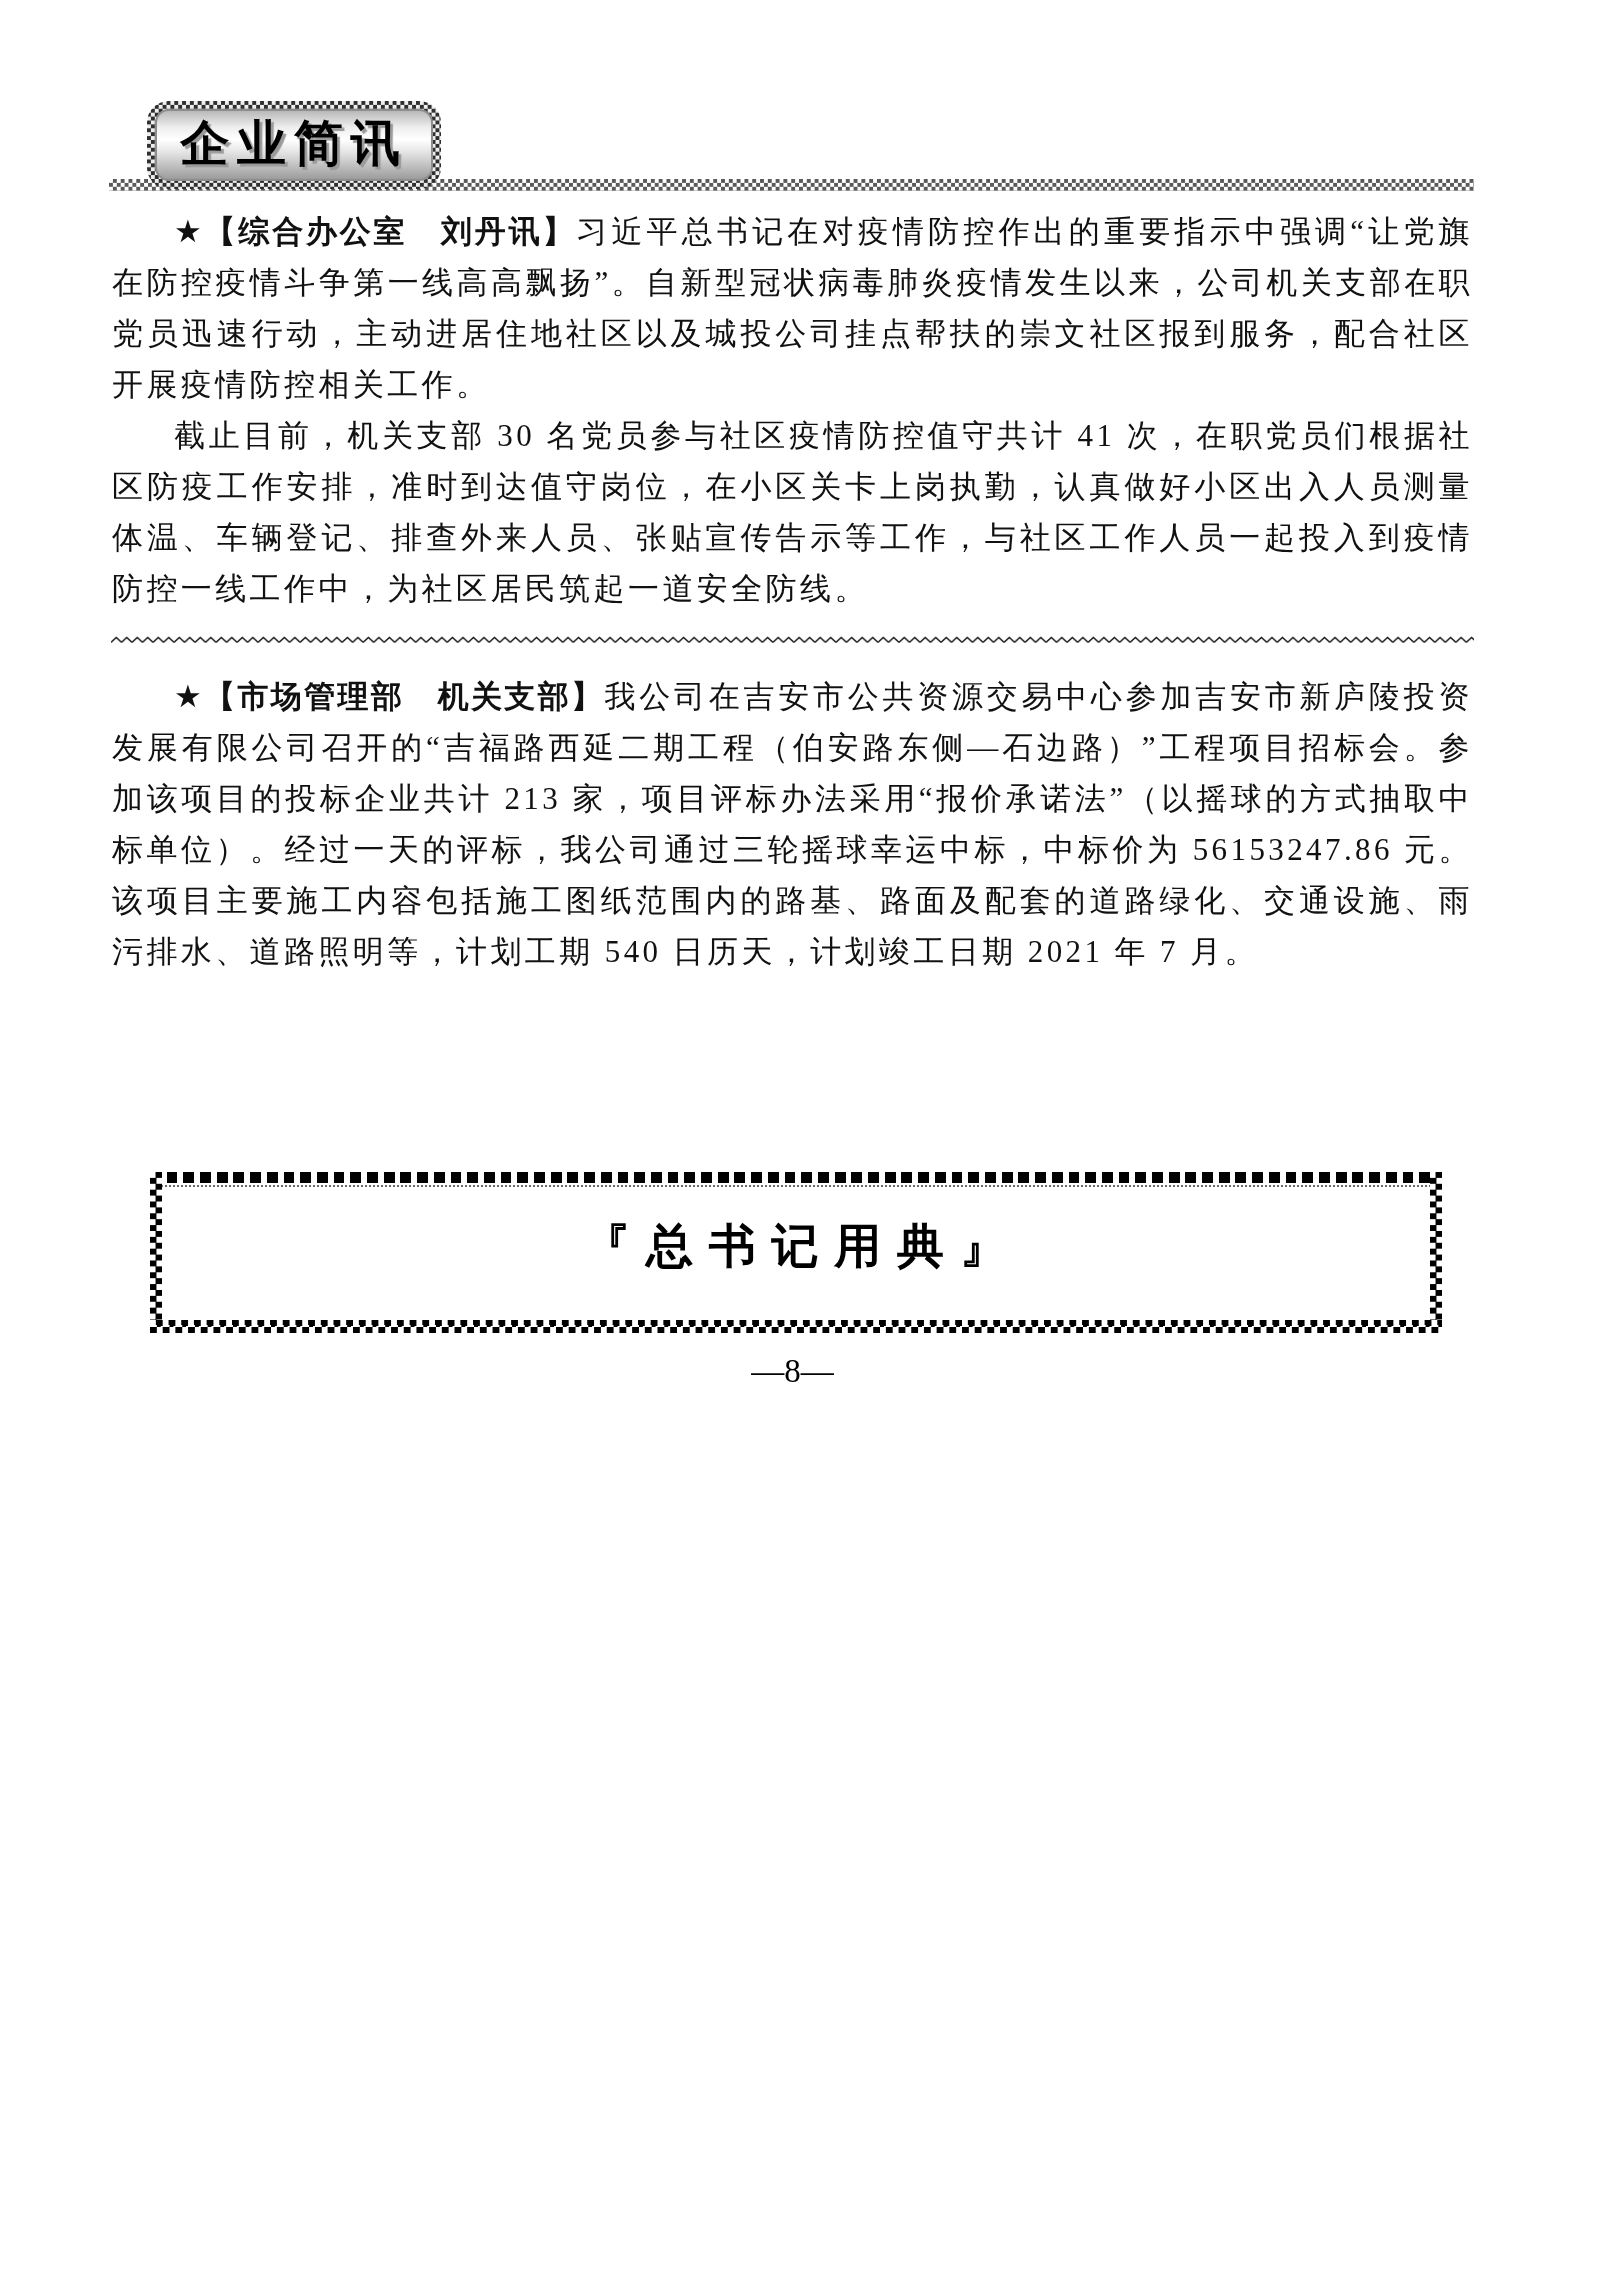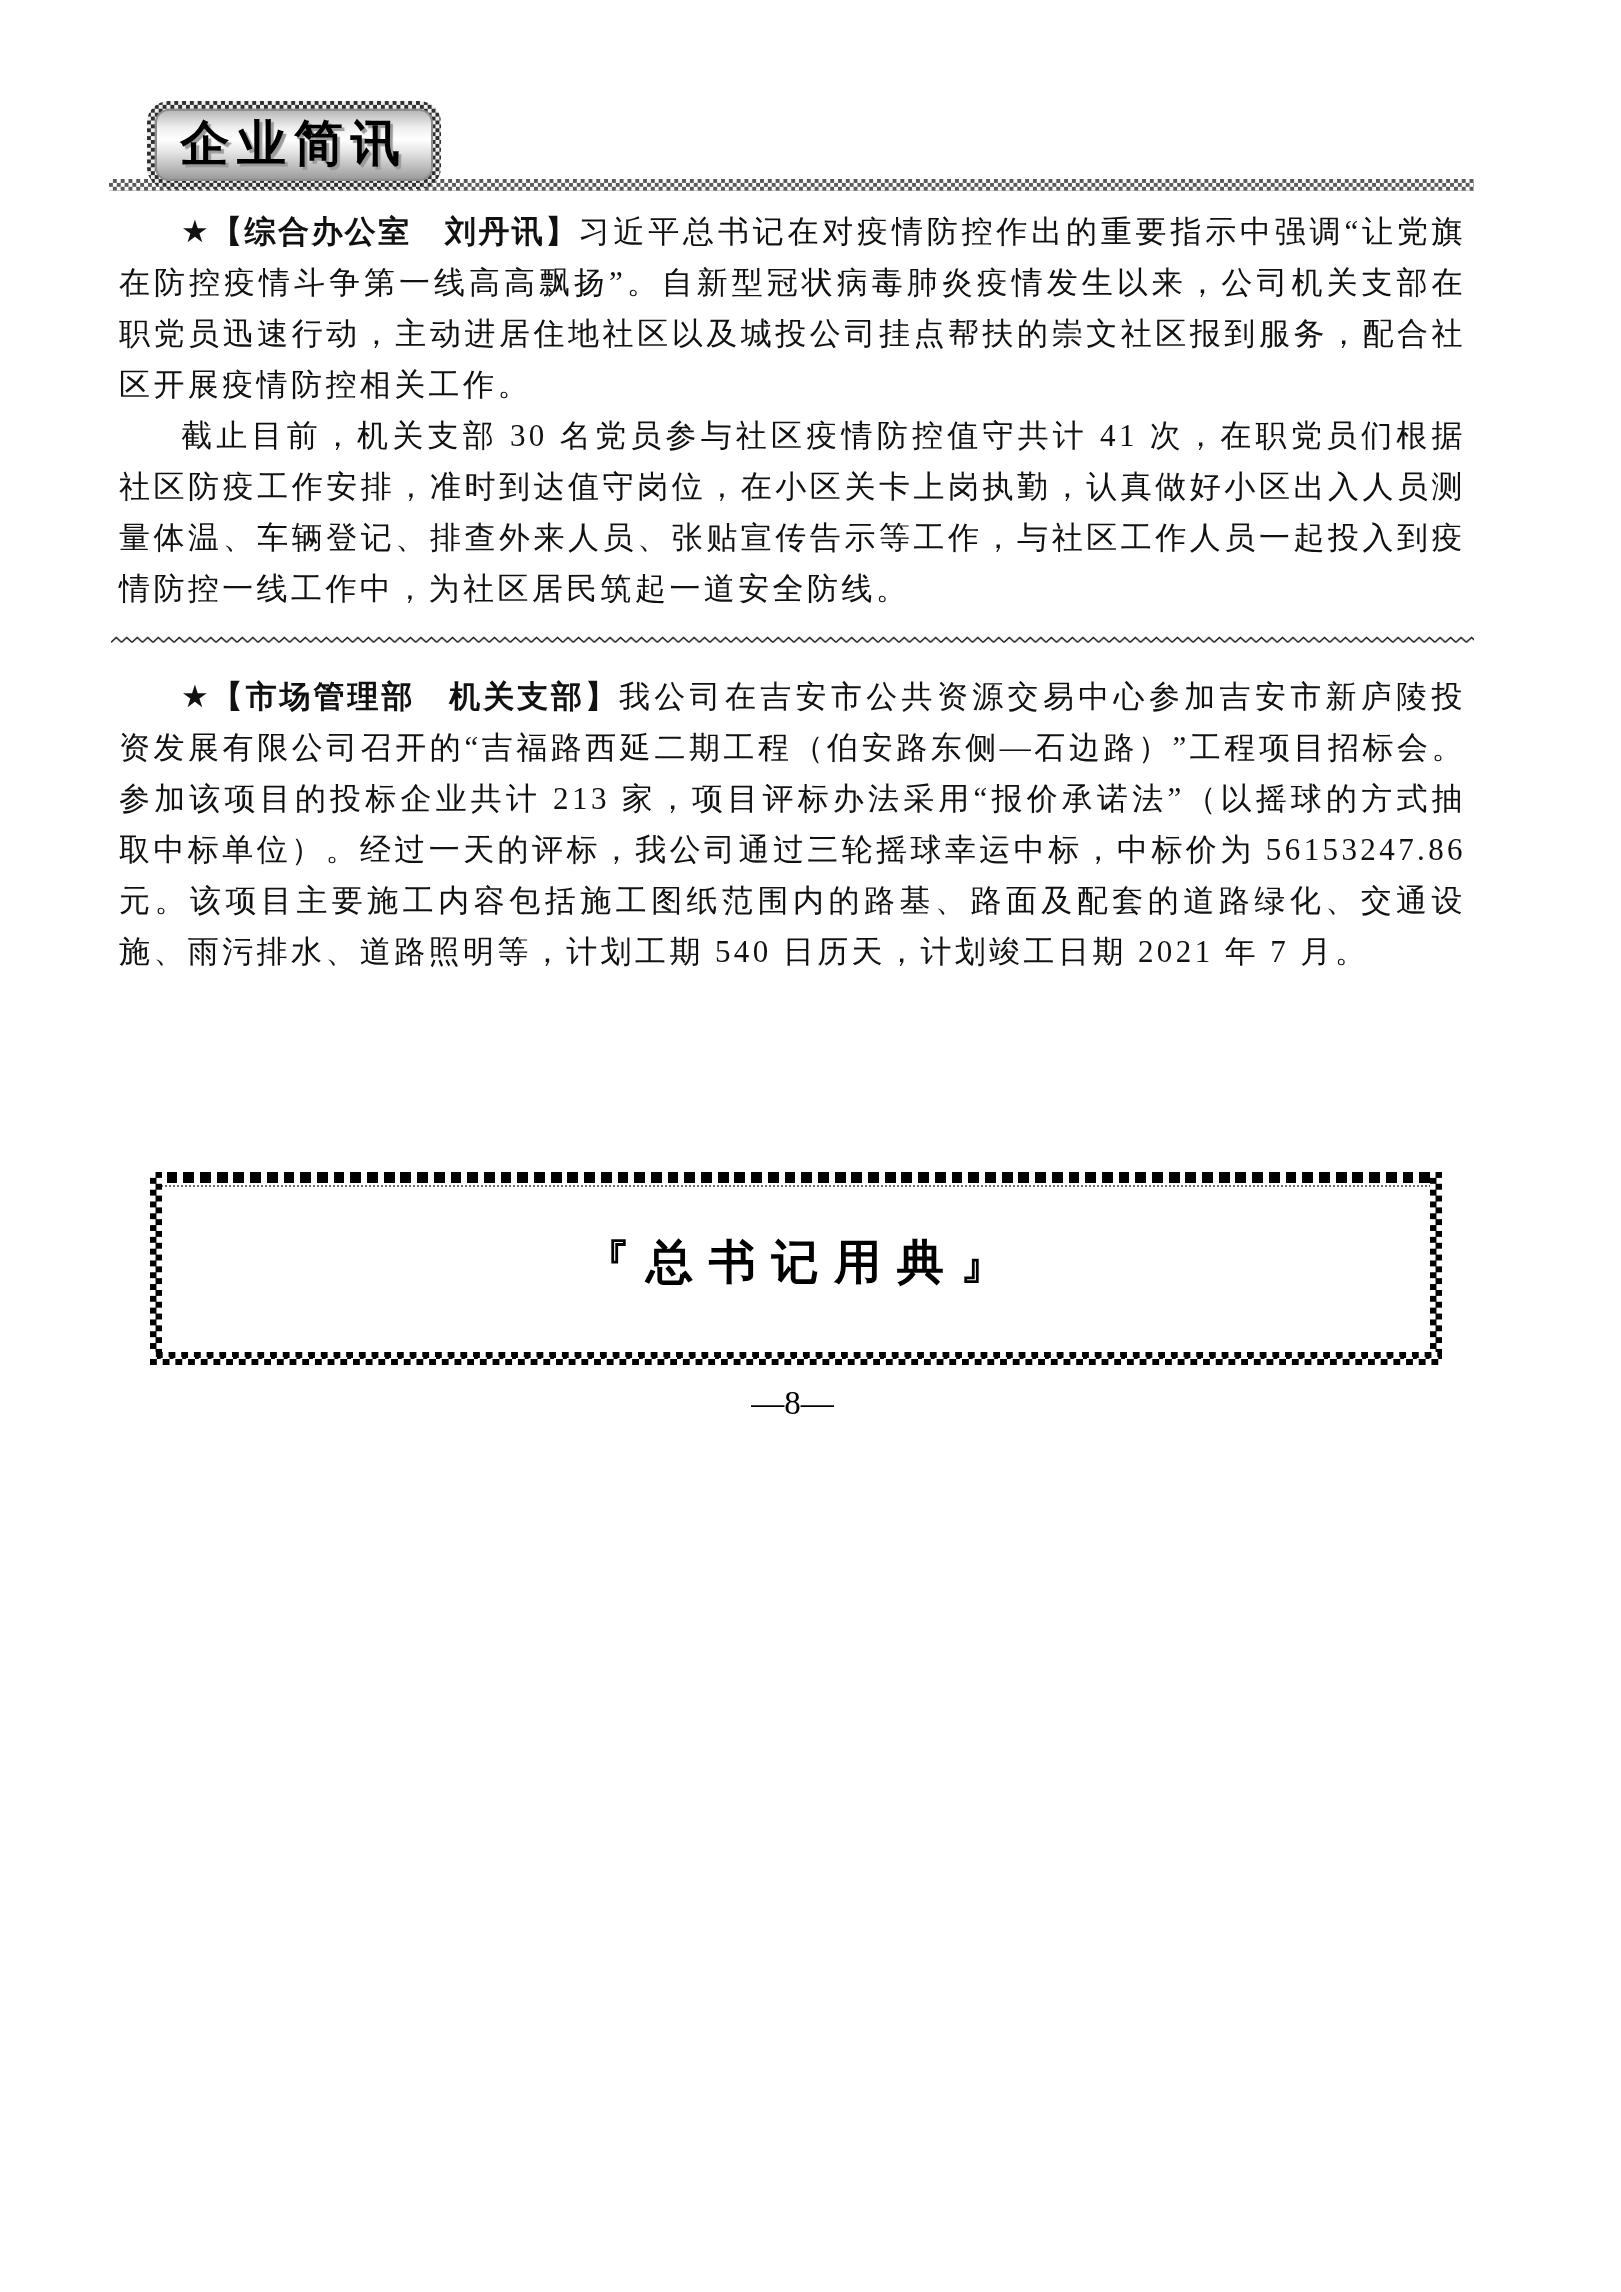--- a/index.html
+++ b/index.html
@@ -42,21 +42,21 @@
     font-size: 49px;
     line-height: 57px;
     letter-spacing: 7.8px;
     color: #000;
     text-shadow: 2.9px 2.9px 1px #9a9a9a;
     white-space: nowrap;
   }
 
   
   .content { padding: 0 112px 0 111px; }
-  .article { margin: 8px; }
+  .article { margin: 1px; }
   .article-first { margin-top: 13.7px; }
   .para {
     margin: 0;
     font-size: 31px;
     line-height: 51px;
     letter-spacing: 3.4px;
     text-align: justify;
     text-indent: 2em;
   }
   .byline {
@@ -91,21 +91,21 @@
     background-size: 12.7px 12.7px;
   }
   .qb-left, .qb-right {
     position: absolute; top: 0; bottom: 0; width: 11.8px;
     background: repeating-conic-gradient(#000 0% 25%, #ffffff 0% 50%);
     background-size: 11.8px 11.8px;
   }
   .qb-left { left: 0; }
   .qb-right { right: 0; }
   .quote-title {
-    margin: 16px;
+    margin: 0;
     text-align: center;
     font-weight: bold;
     font-size: 47px;
     line-height: 59px;
     letter-spacing: 2px;
     color: #000;
   }
   .quote-body {
     margin: 43px 0 0 0;
     font-size: 36px;

